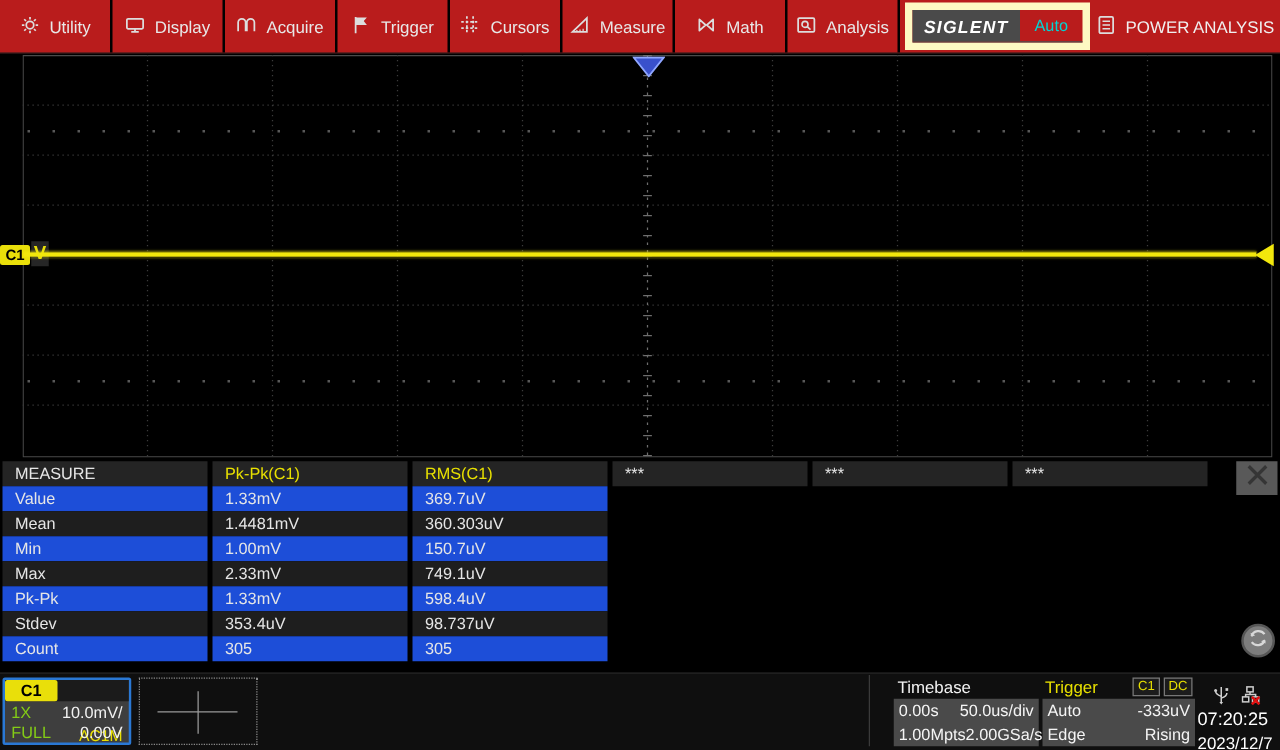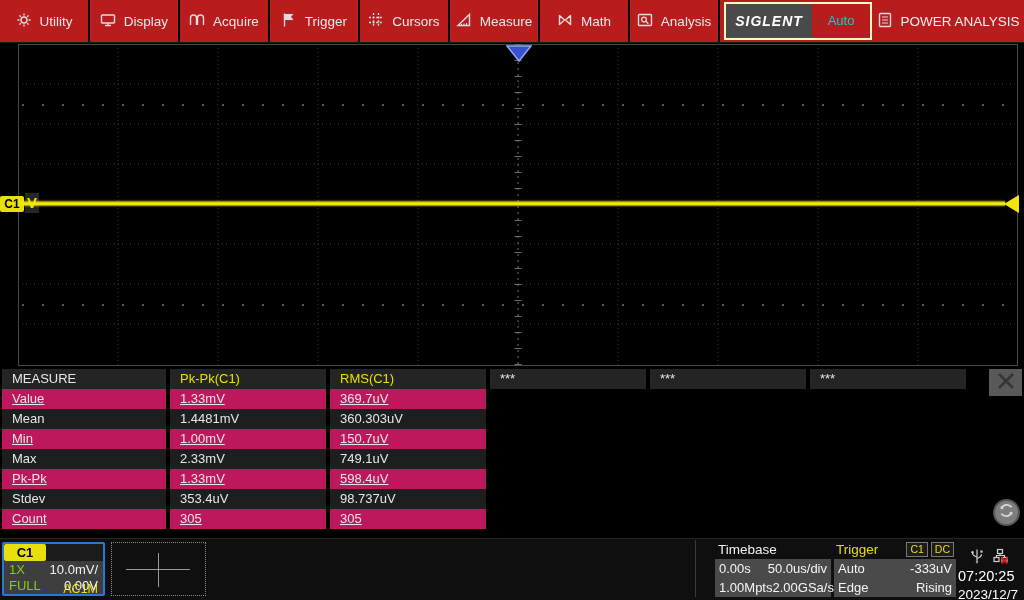--- a/index.html
+++ b/index.html
@@ -8,21 +8,21 @@
     position:relative; width:1024px; height:600px; background:#000;
     font-family:"Liberation Sans", sans-serif; color:#e6e6e6; overflow:hidden;
     -webkit-font-smoothing:antialiased;
   }
   
   .topbar { position:absolute; left:0; top:0; width:1024px; height:43px;
     background:#b91c1c; display:flex; align-items:stretch; border-bottom:1px solid #1c1c1c; }
   .menu-item { width:90px; display:flex; align-items:center; justify-content:center;
     gap:8px; border-right:2px solid #000; font-size:13.5px; color:#e8e8e8; cursor:default; }
   .menu-item svg { flex:0 0 auto; }
-  .logo-box { width:148px; margin:2px 2px 2px 4px; border:2px solid #fef9c3; display:flex; flex-direction:column; }
+  .logo-box { width:148px; margin:2px 2px 2px 4px; border:6px solid #fef9c3; display:flex; flex-direction:column; }
   .logo-top { flex:1; display:flex; align-items:stretch; border-bottom:1px solid #4e4e4e; }
   .brand { width:86px; background:#4a4a4a; color:#fff; font-weight:bold; font-size:14px;
     letter-spacing:1px; display:flex; align-items:center; justify-content:center; font-style:italic; }
   .acq-status { flex:1; display:flex; align-items:center; justify-content:center;
     color:#00d4d4; font-size:13px; }
   .freq-counter { flex:1; display:flex; align-items:center; justify-content:center;
     color:#e8e000; font-size:13px; }
   .power-analysis { flex:1; display:flex; align-items:center; justify-content:center;
     gap:8px; font-size:13.5px; color:#f0f0f0;text-align:right; }
   
@@ -41,21 +41,21 @@
   .ch-zero-marker { position:absolute; left:25px; top:150px; color:#e9df0a; font-size:15px;
     font-weight:bold; background:#262626; padding:0 2px; line-height:20px; }
   
   .mtable { position:absolute; left:2px; top:369px; width:1022px; font-size:13px; }
   .mrow { display:flex; height:20px; margin-bottom:0; align-items:stretch; }
   .mcell { line-height:20px; padding-left:10px; margin-right:4px; white-space:nowrap; overflow:hidden; }
   .c-label { width:164px; }
   .c-val { width:156px; }
   .mhead .mcell { background:#242424; }
   .mhead .col-yellow { color:#e8e000; }
-  .row-odd .mcell { background:#be185d;text-decoration:underline; }
+  .row-odd .mcell { background:#1d4ed8; }
   .row-even .mcell { background:#1e1e1e; }
   .close-btn { position:absolute; left:989px; top:369px; width:33px; height:27px;
     background:#595959; display:flex; align-items:center; justify-content:center; }
   .rotate-btn { position:absolute; left:993px; top:499px; width:27px; height:27px;
     border-radius:50%; background:#7d7d7d; border:2px solid #565656;
     display:flex; align-items:center; justify-content:center; }
   
   .bottombar { position:absolute; left:0; top:538px; width:1024px; height:62px;
     background:#0f0f0f; border-top:1px solid #262626; font-size:13px; }
   .chbox { position:absolute; left:2px; top:3px; width:103px; height:54px;

